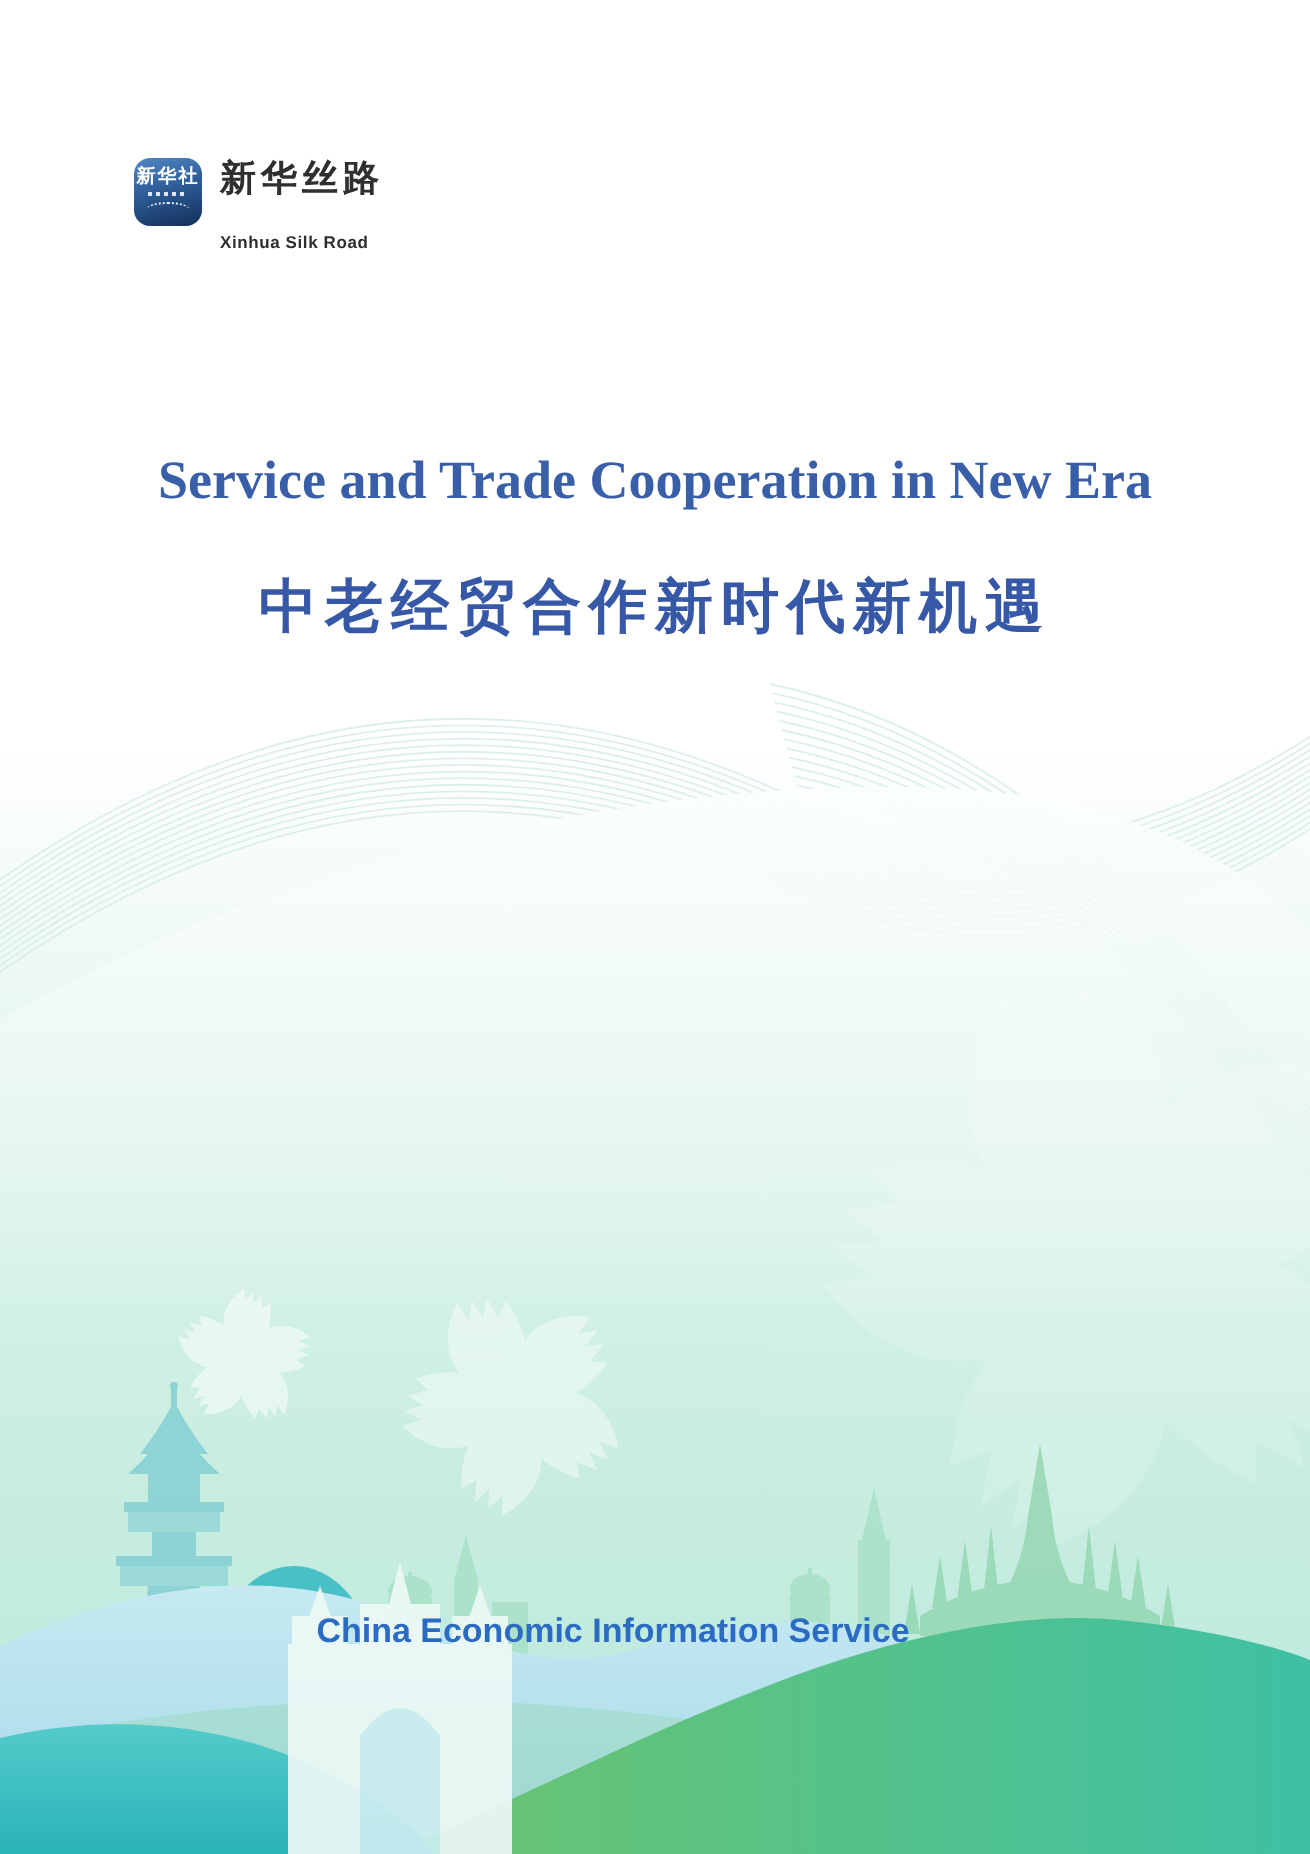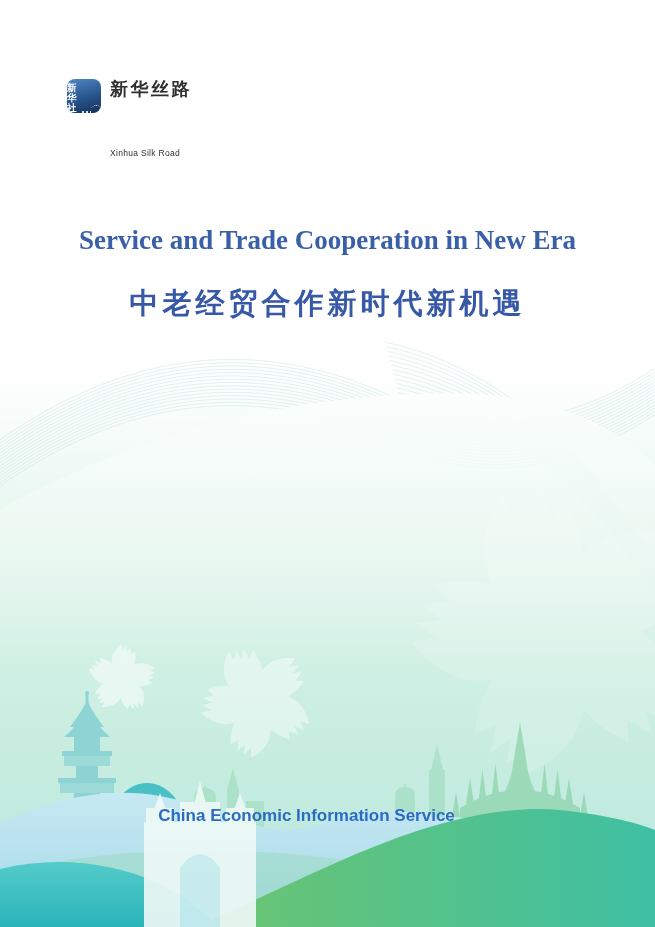--- a/index.html
+++ b/index.html
@@ -15,31 +15,31 @@
       #bfe9e4 95%, #bde8e8 100%);
     font-family:"Liberation Sans", sans-serif;
   }
   .decor{position:absolute;left:0;top:0;width:655px;height:927px;}
 
   
   .logo{position:absolute;left:67px;top:79px;display:flex;align-items:flex-start;gap:9px;}
   .logo-icon{
     width:34px;height:34px;border-radius:8px;
     background:linear-gradient(165deg,#5287c4 0%,#2c5a94 48%,#132f5a 100%);
-    display:flex;flex-direction:row;align-items:flex-end;
+    display:flex;flex-direction:column;align-items:center;
     box-sizing:border-box;padding-top:5px;
   }
   .logo-icon .cn{color:#fff;font-size:9.5px;font-weight:bold;letter-spacing:1px;line-height:10px;}
   .logo-icon .dash{width:20px;height:2px;margin-top:2px;
     background:repeating-linear-gradient(to right,rgba(255,255,255,.85) 0 2px,transparent 2px 4px);}
   .logo-icon .arc{width:22px;height:7px;margin-top:3px;border-top:1px dotted rgba(255,255,255,.9);
     border-radius:50% 50% 0 0;}
-  .logo-text{display:flex;flex-direction:column;gap:46px;}
+  .logo-text{display:flex;flex-direction:column;}
   .brand-cn{font-size:18px;font-weight:bold;color:#2f2f2f;letter-spacing:2.5px;line-height:20px;}
-  .brand-en{font-size:8.5px;font-weight:normal;color:#2f2f2f;letter-spacing:.3px;margin-top:3px;}
+  .brand-en{font-size:8.5px;font-weight:bold;color:#2f2f2f;letter-spacing:.3px;margin-top:17px;}
 
   
   .title-block{position:absolute;left:0;top:223px;width:655px;text-align:center;}
   .title-en{
     font-family:"Liberation Serif", serif;
     font-size:27px;font-weight:bold;color:#3a5fa9;line-height:34px;margin:0;
   }
   .title-cn{
     font-family:"Liberation Serif", serif;
     font-size:29px;font-weight:bold;color:#3658a6;letter-spacing:4px;margin-top:27px;

